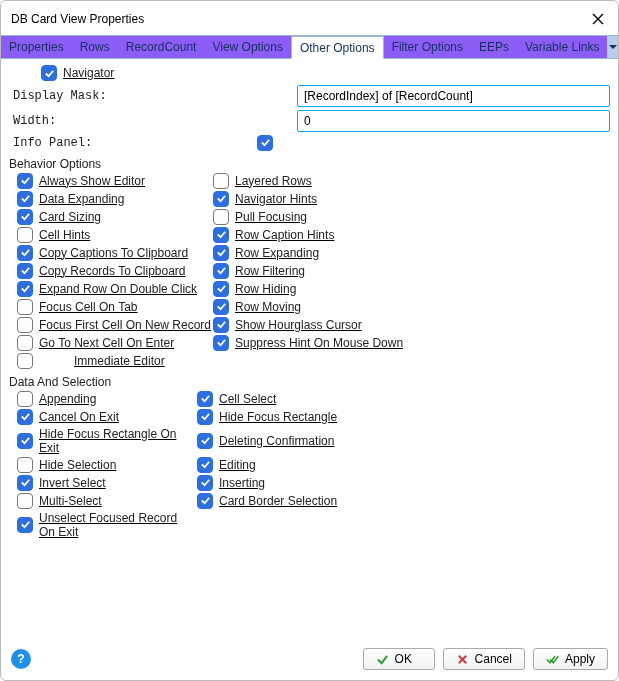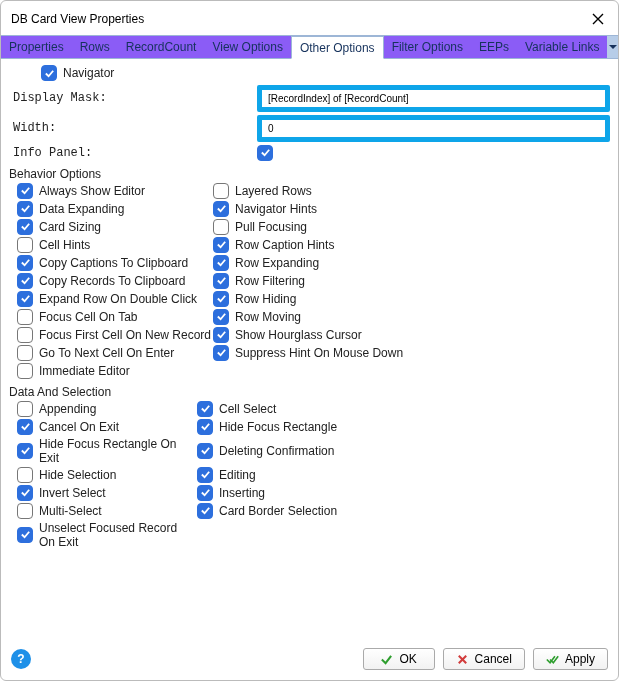--- a/index.html
+++ b/index.html
@@ -14,38 +14,38 @@
   .tabstrip { display: flex; align-items: stretch; background: #8b5cf6; border-top: 1px solid #9db6d6; border-bottom: 1px solid #9db6d6; height: 24px; }
   .tab { padding: 4px 8px; color: #16325c; cursor: pointer; white-space: nowrap; display:flex; align-items:center; }
   .tab.active { background: #fff; border: 1px solid #9db6d6; border-bottom: 1px solid #fff; margin-bottom: -1px; }
   .tab-overflow { margin-left: auto; width: 18px; display: flex; align-items: center; justify-content: center; background: #b7cde8; cursor: pointer; }
   .tab-overflow svg { width: 8px; height: 8px; }
 
   .content { flex: 1; overflow: auto; padding: 4px 8px 4px 8px; }
 
   .formrow { display: flex; align-items: center; margin: 3px 0; }
   .formrow .label { width: 248px; padding-left: 4px; color: #222; font-family: Liberation Mono, monospace; }
-  .formrow input[type=text] { flex: 1; border: 5px solid #0ea5e9; padding: 3px 6px; font-size: 10px; border-radius: 2px; }
-
-  .cb { display: inline-flex; align-items: center; cursor: pointer; }
+  .formrow input[type=text] { flex: 1; border: 1px solid #0ea5e9; padding: 3px 6px; font-size: 12px; border-radius: 2px; margin-left: 40px; }
+
+  .cb { display: inline-flex; align-items: center; cursor: pointer; text-decoration: underline; }
   .cb .box { width: 16px; height: 16px; border-radius: 4px; border: 1px solid #777; background: #fff; display: flex; align-items: center; justify-content: center; margin-right: 6px; flex-shrink: 0; }
   .cb.checked .box { background: #2d6fdd; border-color: #2d6fdd; }
   .cb.checked .box svg { display: block; }
   .cb .box svg { display: none; width: 11px; height: 11px; }
   .cb .lbl { color: #222; }
 
   .section-title { color: #222; margin-top: 6px; margin-bottom: 2px; padding-left: 0; }
   .grid2 { display: grid; grid-template-columns: 196px auto; column-gap: 0; row-gap: 2px; padding-left: 8px; }
   .grid2b { display: grid; grid-template-columns: 172px auto; column-gap: 8px; row-gap: 2px; padding-left: 8px; }
-  .row-span { grid-column: 1 / -1; }
+  .row-span { grid-column: 1 / -1; gap: 35px; }
 
   .footer { display: flex; align-items: center; padding: 6px 10px 10px 10px; gap: 8px; }
   .help { width: 20px; height: 20px; border-radius: 50%; background: #1e90e8; color: #fff; display: flex; align-items: center; justify-content: center; font-weight: bold; font-size: 12px; cursor: pointer; }
   .spacer { flex: 1; }
-  .btn { border: 1px solid #aaa; background: linear-gradient(#fff, #f2f2f2); padding: 3px 12px; border-radius: 3px; cursor: pointer; display: inline-flex; align-items: center; gap: 6px; min-width: 72px; justify-content: center; }
+  .btn { border: 1px solid #aaa; background: linear-gradient(#fff, #f2f2f2); padding: 3px 12px; border-radius: 3px; cursor: pointer; display: inline-flex; align-items: center; gap: 6px; min-width: 72px; justify-content: flex-start; }
   .btn svg { width: 13px; height: 13px; }
 </style>
 </head>
 <body>
 
 <div class="titlebar">
   <div class="title">DB Card View Properties</div>
   <div class="close">
     <svg viewBox="0 0 12 12">
         <path d="M1 1 L11 11 M11 1 L1 11" stroke="#000" stroke-width="1.4" fill="none"></path>

